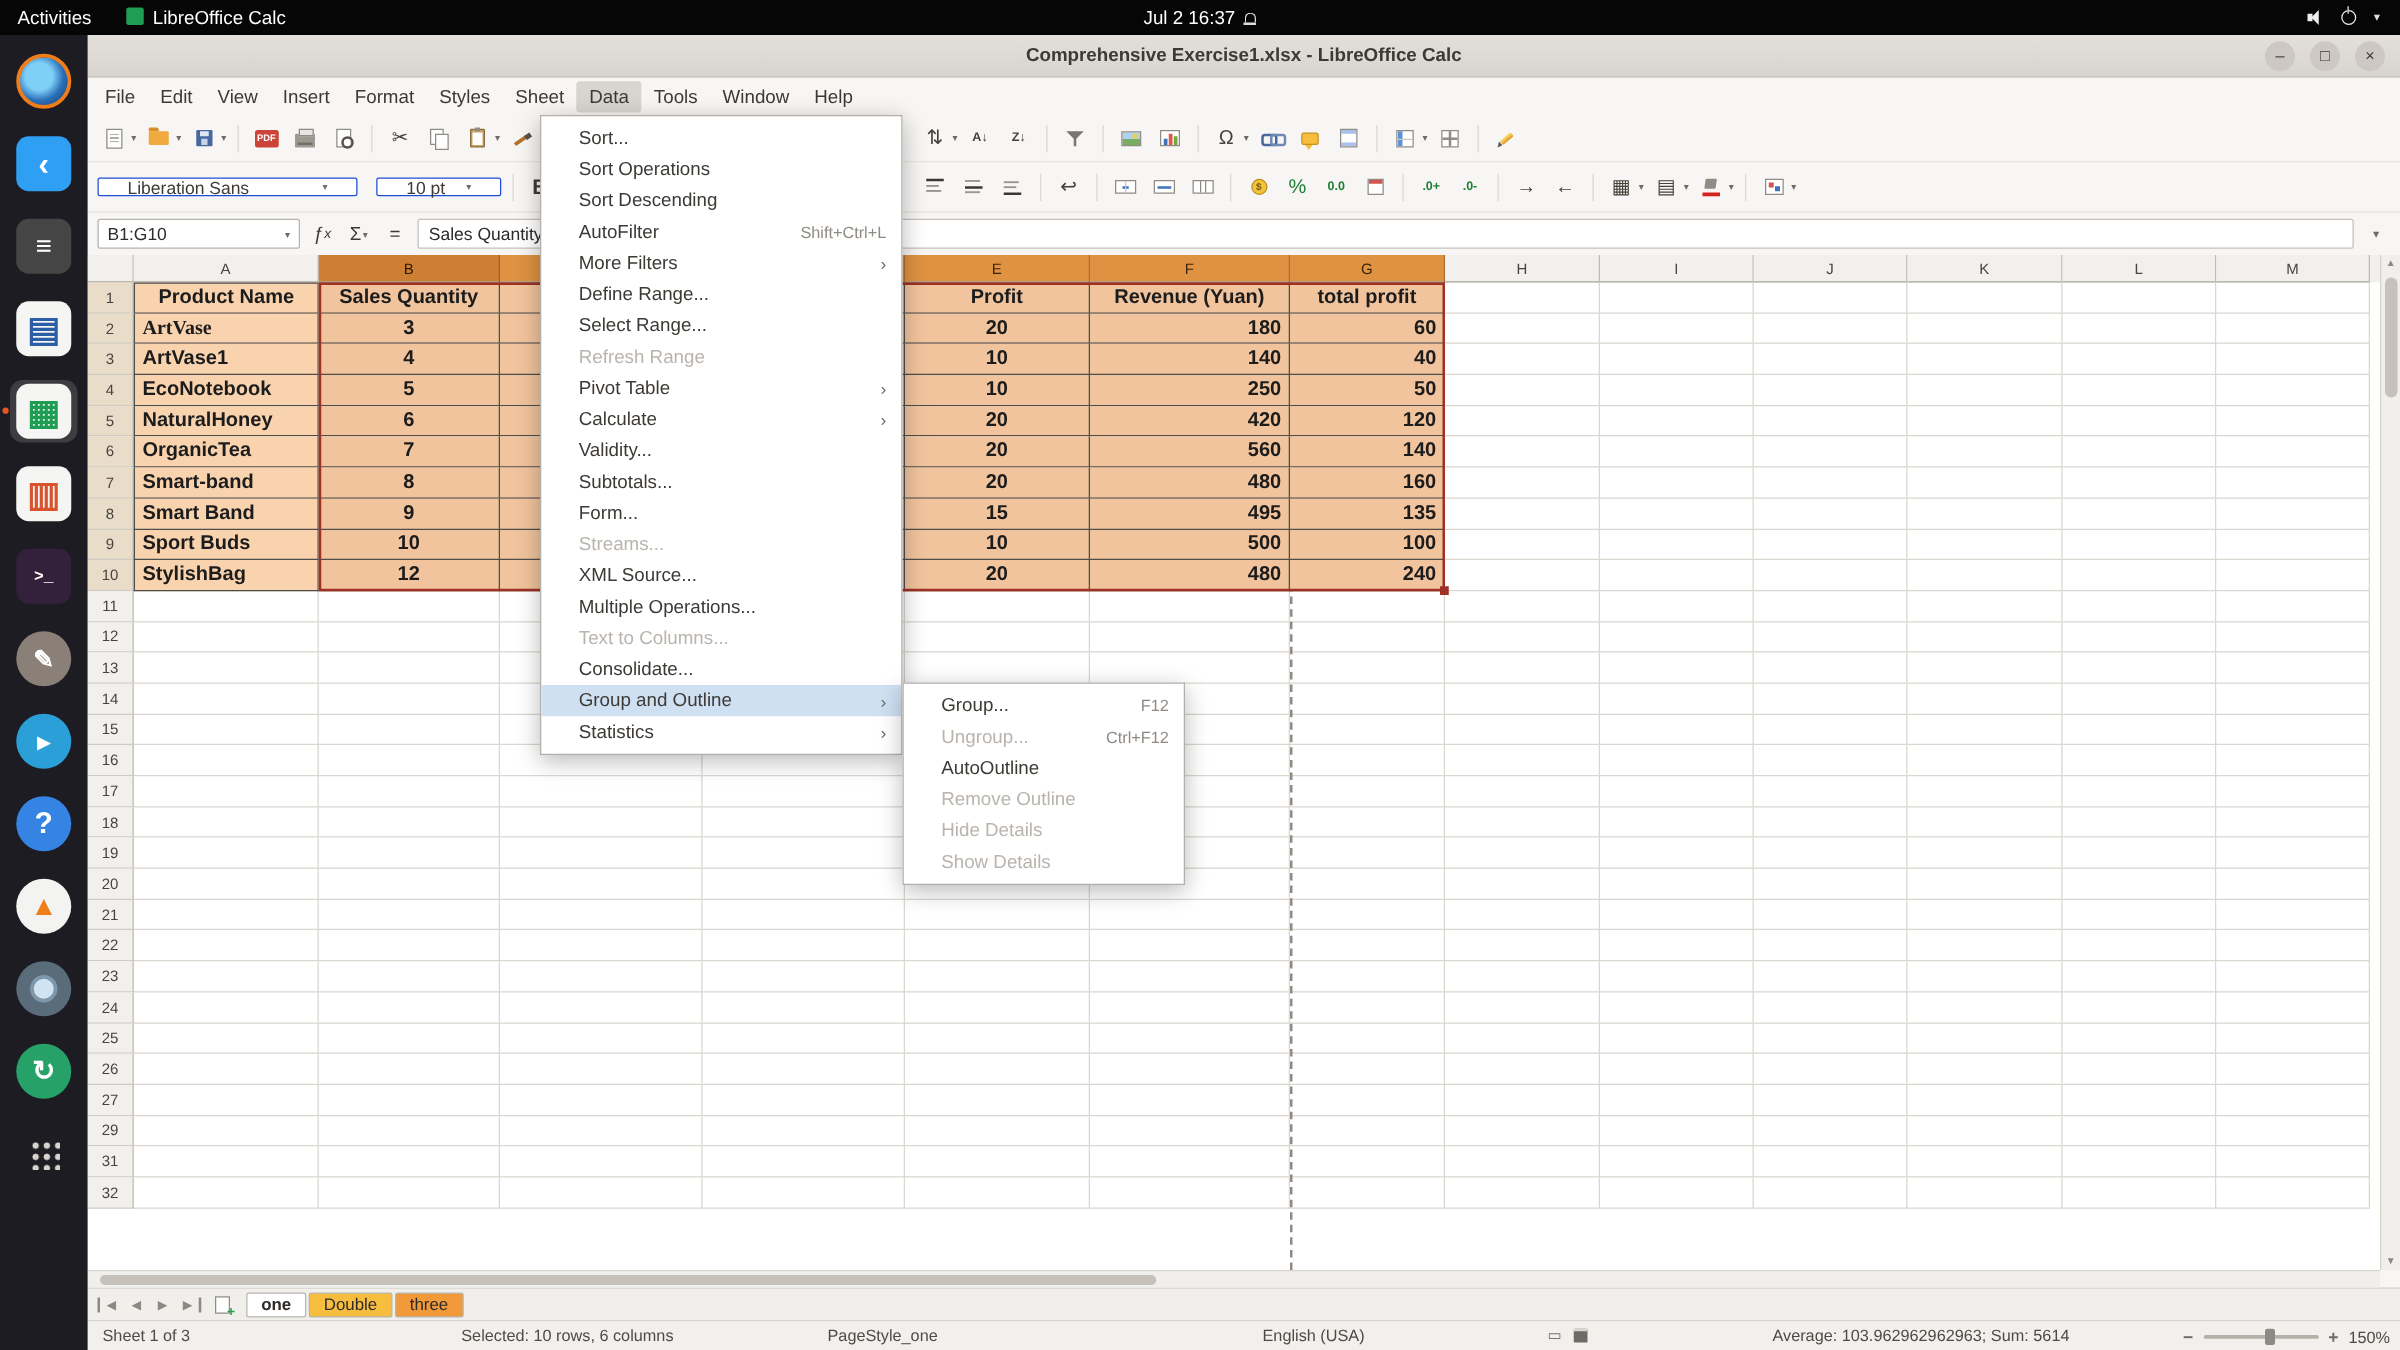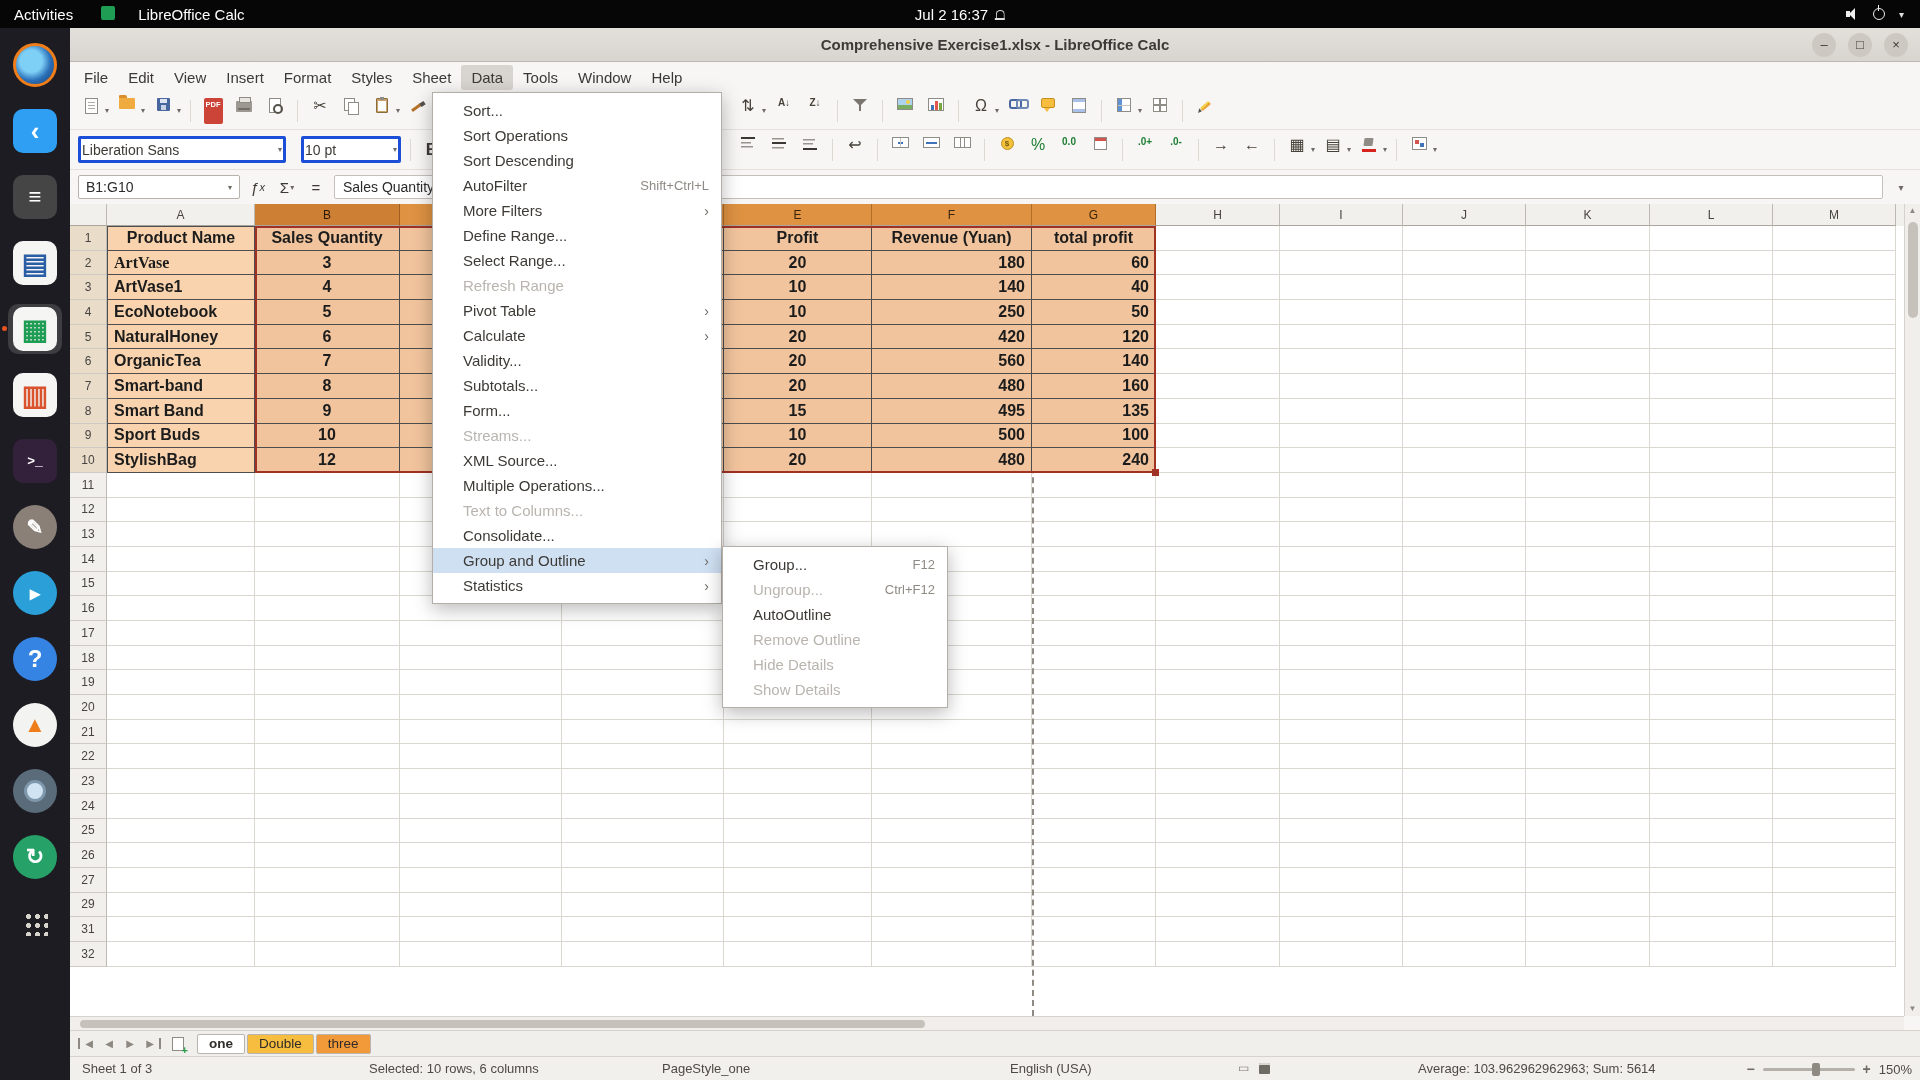--- a/index.html
+++ b/index.html
@@ -4,21 +4,21 @@
 <title>Comprehensive Exercise1.xlsx - LibreOffice Calc</title>
 <style>
   *{box-sizing:border-box;margin:0;padding:0}
   html,body{width:1920px;height:1080px;overflow:hidden}
   body{font-family:"Liberation Sans",sans-serif;background:#2e2e2e;position:relative}
 
   
   .topbar{position:absolute;left:0;top:0;width:1920px;height:28px;background:#060606;color:#fff;
     display:flex;align-items:center;font-size:15px;z-index:30}
   .tb-left{display:flex;align-items:center;gap:28px;padding-left:14px}
-  .appind{display:flex;align-items:flex-start;gap:23px}
+  .appind{display:flex;align-items:flex-start;gap:7px}
   .app-ico{width:14px;height:14px;background:#1f9d55;border-radius:2px;display:inline-block}
   .tb-center{position:absolute;left:50%;transform:translateX(-50%);display:flex;align-items:center;gap:8px}
   .bell{width:9px;height:8px;border:1.5px solid #ddd;border-bottom:none;border-radius:5px 5px 0 0;position:relative;display:inline-block}
   .bell::after{content:'';position:absolute;left:-2px;bottom:-2px;width:10px;height:2px;background:#ddd}
   .tb-right{margin-left:auto;display:flex;align-items:center;gap:14px;padding-right:16px}
   .spk{position:relative;width:13px;height:12px;display:inline-block}
   .spk::before{content:'';position:absolute;left:0;top:3px;width:4px;height:6px;background:#eee}
   .spk::after{content:'';position:absolute;left:3px;top:0;border-top:6px solid transparent;border-bottom:6px solid transparent;border-right:6px solid #eee}
   .pwr{position:relative;width:12px;height:12px;border:1.6px solid #eee;border-radius:50%;display:inline-block}
   .pwr::after{content:'';position:absolute;left:3.6px;top:-4px;width:1.8px;height:6px;background:#060606;box-shadow:inset 0 0 0 2px #eee}
@@ -60,28 +60,28 @@
   .menubar{flex:0 0 30px;background:#f7f6f4;display:flex;align-items:center;padding-left:4px;font-size:15px;color:#3c3a37}
   .mi{padding:4px 10px;border-radius:3px}
   .mi.open{background:#d8d4cf}
 
   .toolbar{position:relative;background:#f7f6f4;border-bottom:1px solid #e4e1dc}
   .tb1{flex:0 0 38px}
   .tb2{flex:0 0 40px}
   .tbgroup{position:absolute;left:8px;top:0;height:100%;display:flex;align-items:center;gap:5px}
   .tb-right-grp{left:665px}
   .tbtn{display:flex;align-items:center}
-  .tbi{width:26px;height:26px;display:flex;justify-content:center;color:#454239;font-size:16px;position:relative}
+  .tbi{width:26px;height:26px;display:flex;align-items:center;justify-content:center;color:#454239;font-size:16px;position:relative}
   .tbi .g{line-height:1}
   .g.sm{font-size:10px;font-weight:bold}
   .bx{font-size:7.5px;font-weight:bold;color:#fff;background:#cc4437;border-radius:2px;padding:2.5px 2px}
   .dd{font-size:8px;color:#6e6a64;margin-left:1px}
   .tbsep{width:1px;height:22px;background:#dcd8d2;margin:0 4px}
-  .combo{height:27px;background:#fff;border:3px solid #1d4ed8;border-radius:2px;display:flex;align-items:center;
-    justify-content:space-between;padding:0 1px;font-size:14px;color:#3d3a36}
+  .combo{height:15px;background:#fff;border:1px solid #1d4ed8;border-radius:2px;display:flex;align-items:center;
+    justify-content:space-between;padding:0 23px;font-size:14px;color:#3d3a36}
   .font-combo{width:208px}
   .size-combo{width:100px;margin-left:10px}
   .fmtbtn{width:24px;height:26px;display:flex;align-items:center;justify-content:center;font-size:17px;font-weight:bold;color:#3d3a36}
   .fmtbtn.it{font-style:italic;font-family:"Liberation Serif",serif}
   .fmtbtn.un{text-decoration:underline}
 
   
   .sh{position:relative;display:inline-block}
   .sh-doc{width:13px;height:16px;background:#fdfdfd;border:1px solid #8f8b85}
   .sh-doc::after{content:'';position:absolute;left:2px;top:3px;width:7px;height:9px;background:repeating-linear-gradient(#b0aca6 0 1px,transparent 1px 3px)}

